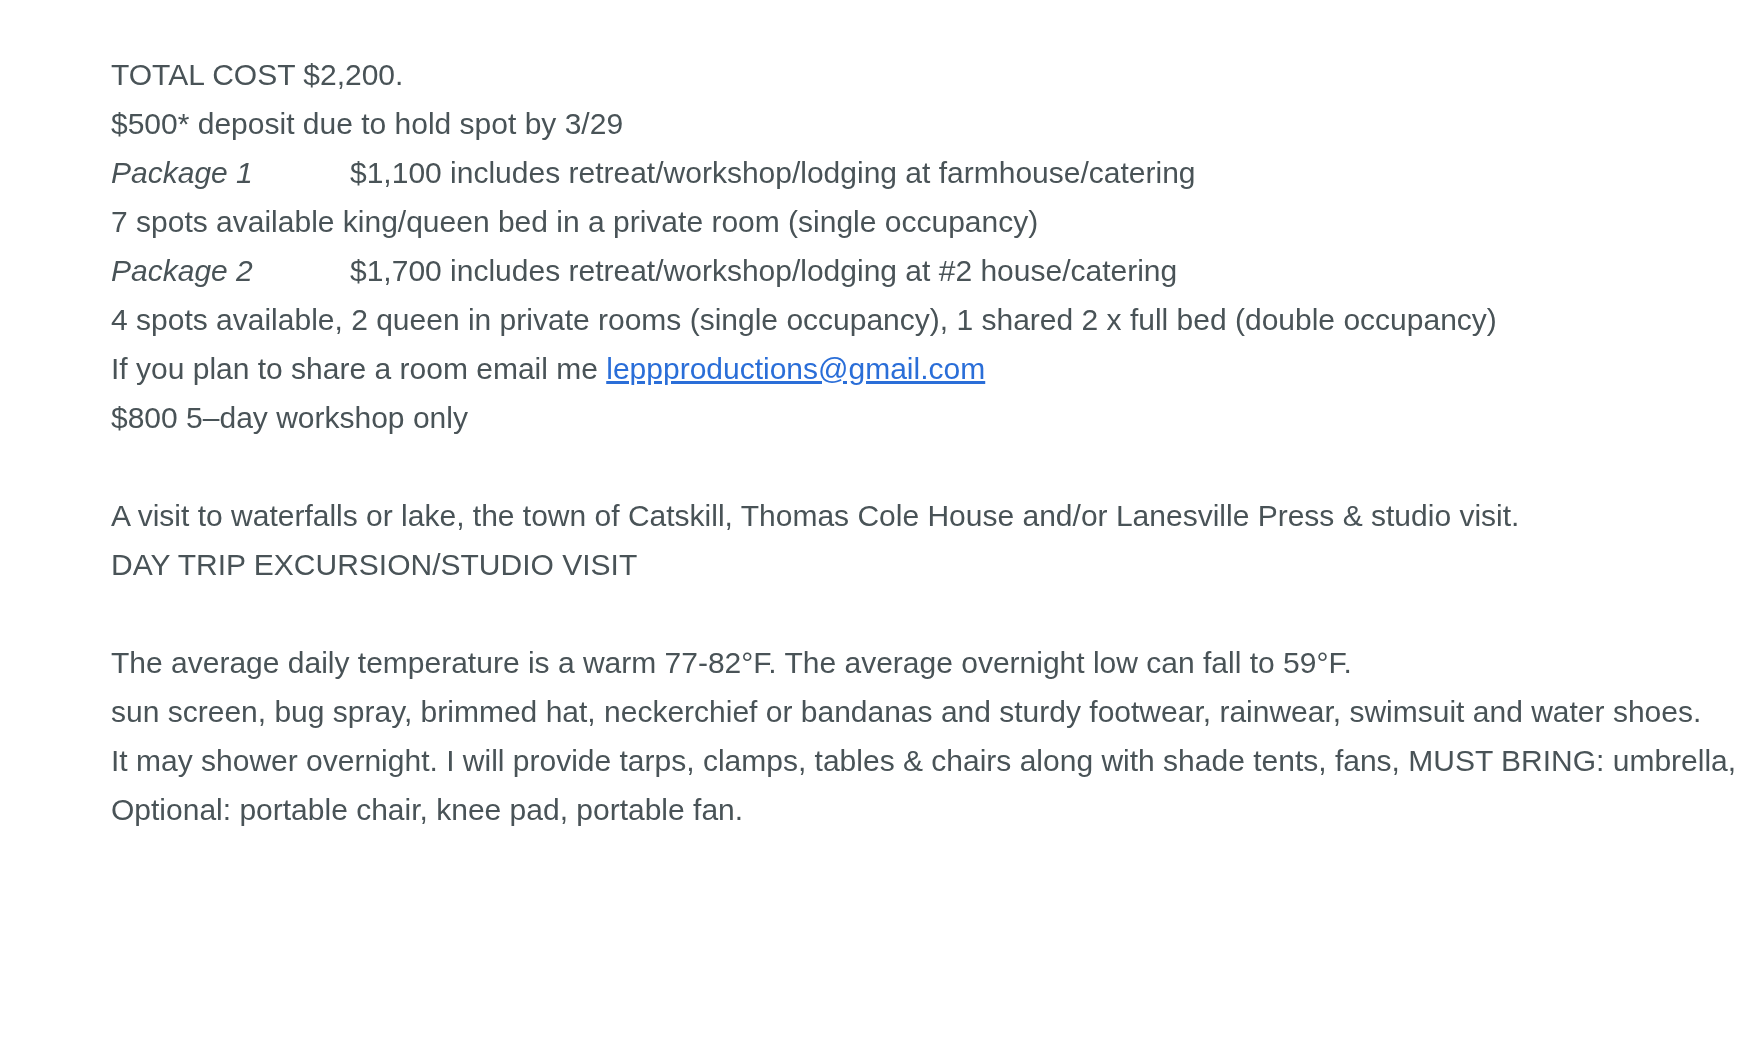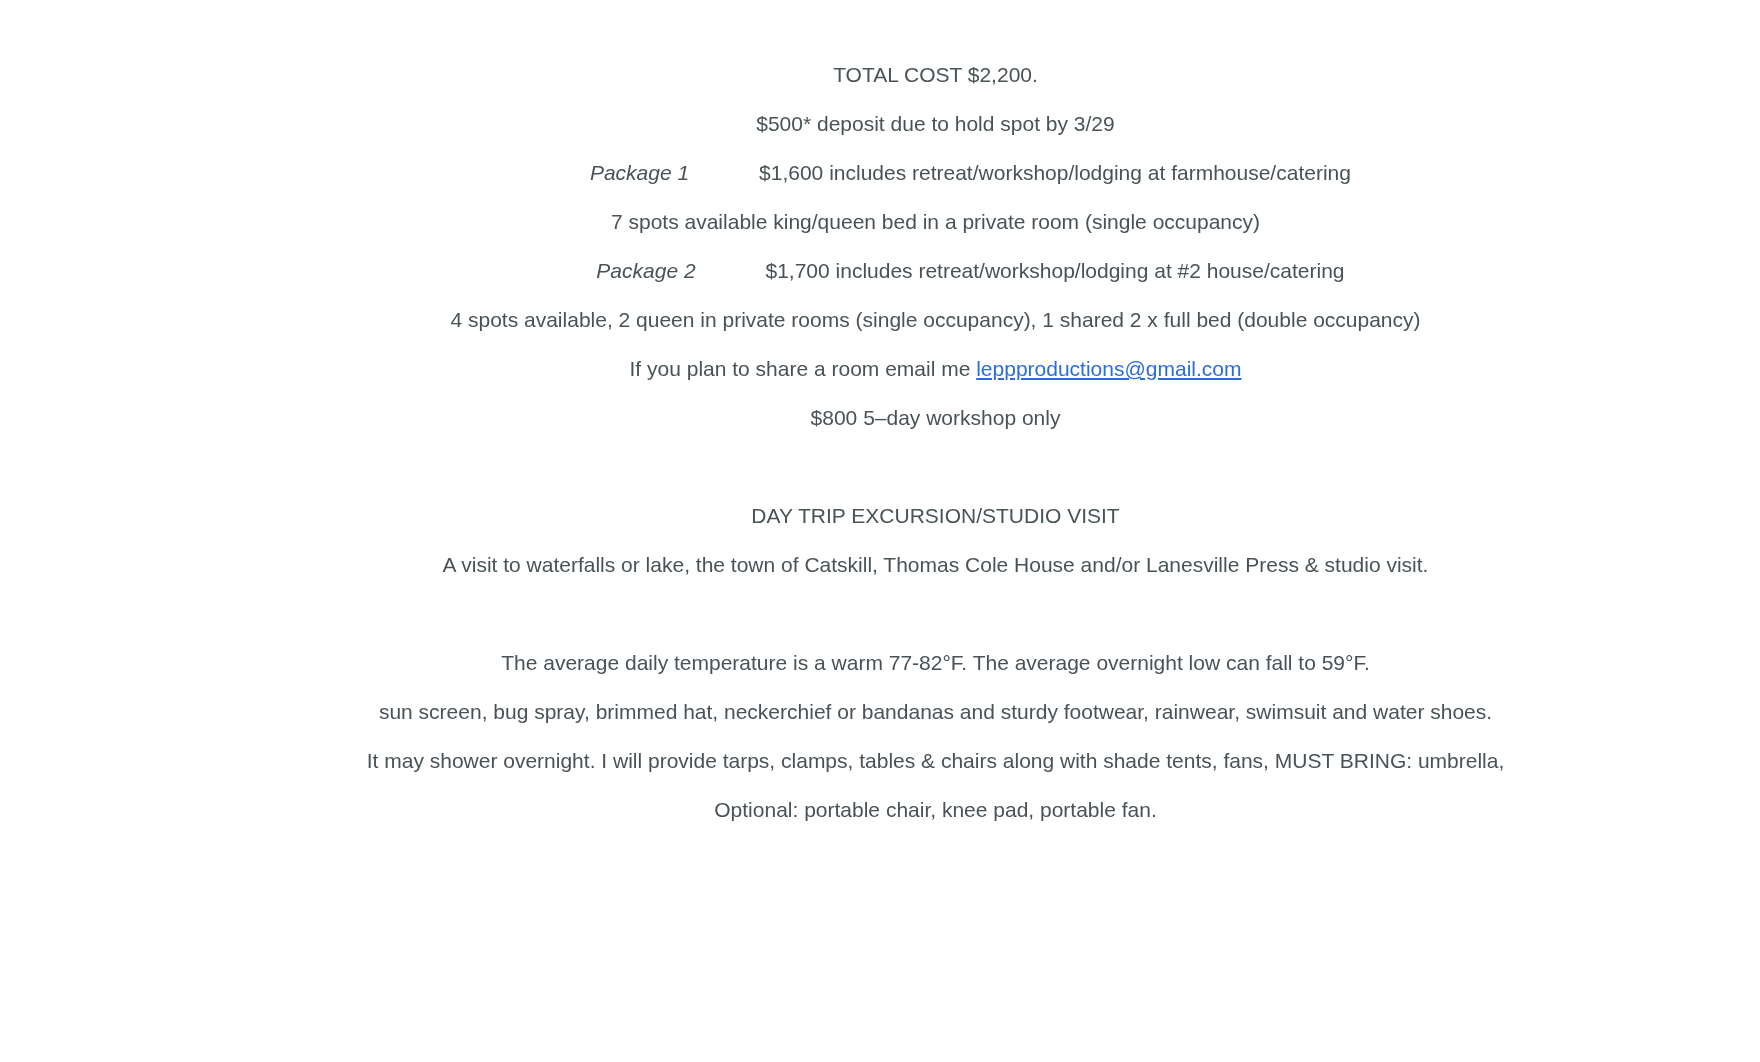--- a/index.html
+++ b/index.html
@@ -9,23 +9,22 @@
   }
   body {
     width: 1760px;
     height: 1062px;
     overflow: hidden;
     font-family: "Liberation Sans", "DejaVu Sans", sans-serif;
     color: #495357;
   }
   .doc {
     padding: 50px 0 0 111px;
-    font-size: 21px;
+    font-size: 30px;
     line-height: 49px;
-    text-align: center;
   }
   .line {
     white-space: nowrap;
   }
   .blank {
     height: 49px;
   }
   .pkg-name {
     display: inline-block;
     width: 239px;
@@ -39,37 +38,37 @@
 </style>
 </head>
 <body>
 
 <div class="doc">
 
   <div class="line">TOTAL COST $2,200.</div>
 
   <div class="line">$500* deposit due to hold spot by 3/29</div>
 
-  <div class="line"><span class="pkg-name">Package 1</span><span>$1,600 includes retreat/workshop/lodging at farmhouse/catering</span></div>
+  <div class="line"><span class="pkg-name">Package 1</span><span>$1,100 includes retreat/workshop/lodging at farmhouse/catering</span></div>
 
   <div class="line">7 spots available king/queen bed in a private room (single occupancy)</div>
 
   <div class="line"><span class="pkg-name">Package 2</span><span>$1,700 includes retreat/workshop/lodging at #2 house/catering</span></div>
 
   <div class="line">4 spots available, 2 queen in private rooms (single occupancy), 1 shared 2 x full bed (double occupancy)</div>
 
   <div class="line"><span>If you plan to share a room email me </span><a class="email-link" href="#">leppproductions@gmail.com</a></div>
 
   <div class="line">$800 5–day workshop only</div>
 
   <div class="blank"></div>
 
+  <div class="line">A visit to waterfalls or lake, the town of Catskill, Thomas Cole House and/or Lanesville Press &amp; studio visit.</div>
+
   <div class="line">DAY TRIP EXCURSION/STUDIO VISIT</div>
-
-  <div class="line">A visit to waterfalls or lake, the town of Catskill, Thomas Cole House and/or Lanesville Press &amp; studio visit.</div>
 
   <div class="blank"></div>
 
 
   <div class="line">The average daily temperature is a warm 77-82°F. The average overnight low can fall to 59°F.</div>
 
   <div class="line">sun screen, bug spray, brimmed hat, neckerchief or bandanas and sturdy footwear, rainwear, swimsuit and water shoes.</div>
 
   <div class="line">It may shower overnight. I will provide tarps, clamps, tables &amp; chairs along with shade tents, fans, MUST BRING: umbrella,</div>
 

